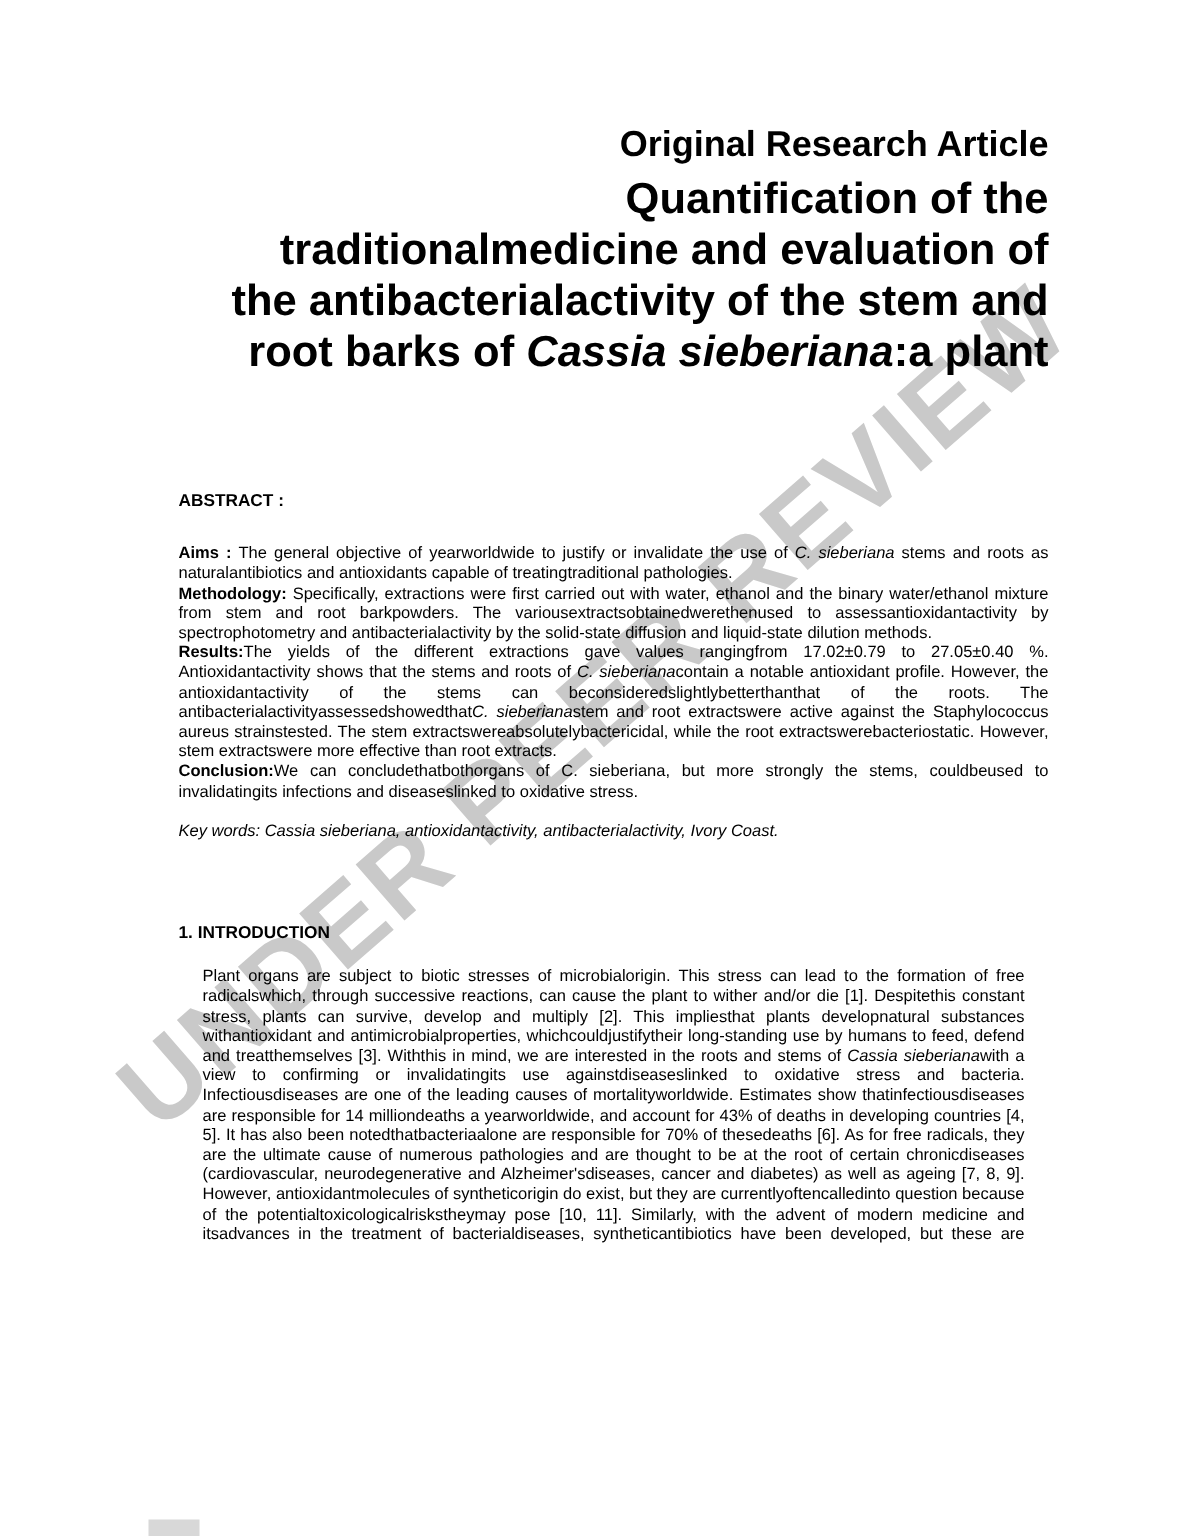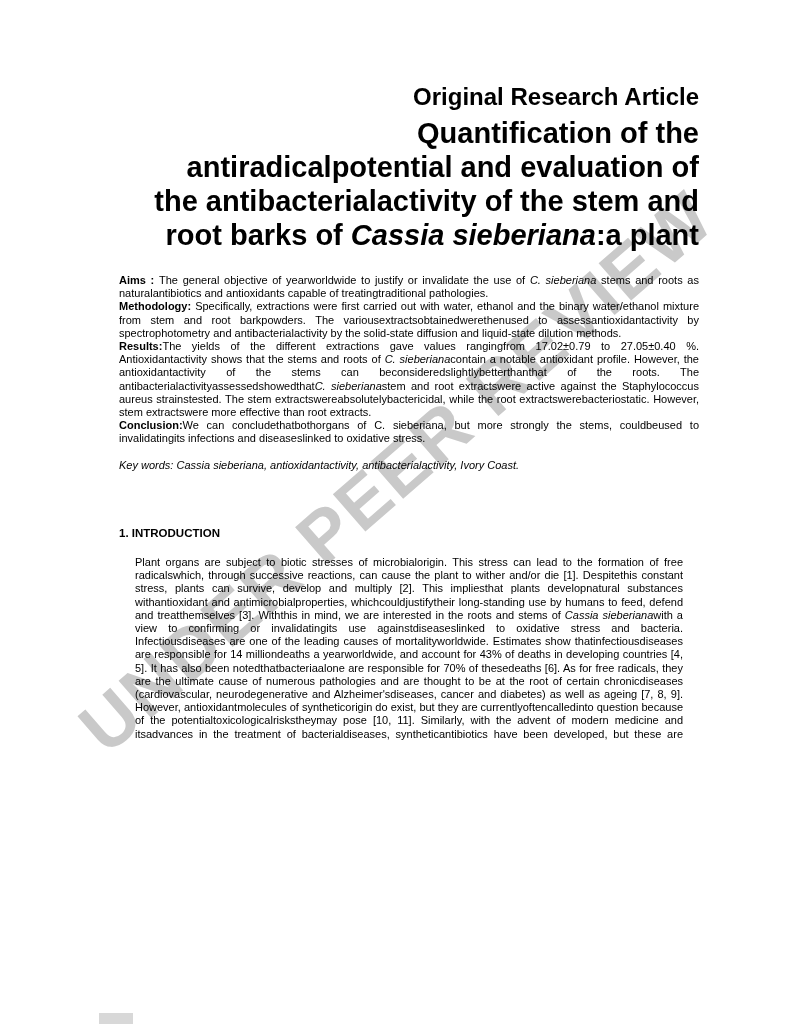--- a/index.html
+++ b/index.html
@@ -99,25 +99,26 @@
 <div class="page">
 
   <div class="watermark">UNDER PEER REVIEW</div>
 
   <div class="content">
 
     <h1 class="article-type">Original Research Article</h1>
 
     <div class="main-title">
         <div><span>Quantification of the</span></div>
-        <div><span>antiradicalpotential and evaluation of</span></div>
+        <div><span>traditionalmedicine and evaluation of</span></div>
         <div><span>the antibacterialactivity of the stem and</span></div>
         <div><span>root barks of </span><span style="font-style: italic;">Cassia sieberiana</span><span>:a plant</span></div>
       </div>
 
+    <h2 class="abstract-heading">ABSTRACT :</h2>
 
     <div class="abstract-body">
         <p><span style="font-weight: bold;">Aims : </span><span>The general objective of yearworldwide to justify or invalidate the use of </span><span style="font-style: italic;">C. sieberiana</span><span> stems and roots as naturalantibiotics and antioxidants capable of treatingtraditional pathologies.</span></p>
         <p><span style="font-weight: bold;">Methodology: </span><span>Specifically, extractions were first carried out with water, ethanol and the binary water/ethanol mixture from stem and root barkpowders. The variousextractsobtainedwerethenused to assessantioxidantactivity by spectrophotometry and antibacterialactivity by the solid-state diffusion and liquid-state dilution methods.</span></p>
         <p><span style="font-weight: bold;">Results:</span><span>The yields of the different extractions gave values rangingfrom 17.02±0.79 to 27.05±0.40 %. Antioxidantactivity shows that the stems and roots of </span><span style="font-style: italic;">C. sieberiana</span><span>contain a notable antioxidant profile. However, the antioxidantactivity of the stems can beconsideredslightlybetterthanthat of the roots. The antibacterialactivityassessedshowedthat</span><span style="font-style: italic;">C. sieberiana</span><span>stem and root extractswere active against the Staphylococcus aureus strainstested. The stem extractswereabsolutelybactericidal, while the root extractswerebacteriostatic. However, stem extractswere more effective than root extracts.</span></p>
         <p><span style="font-weight: bold;">Conclusion:</span><span>We can concludethatbothorgans of C. sieberiana, but more strongly the stems, couldbeused to invalidatingits infections and diseaseslinked to oxidative stress.</span></p>
       </div>
 
     <p class="keywords">Key words: Cassia sieberiana, antioxidantactivity, antibacterialactivity, Ivory Coast.</p>
 

